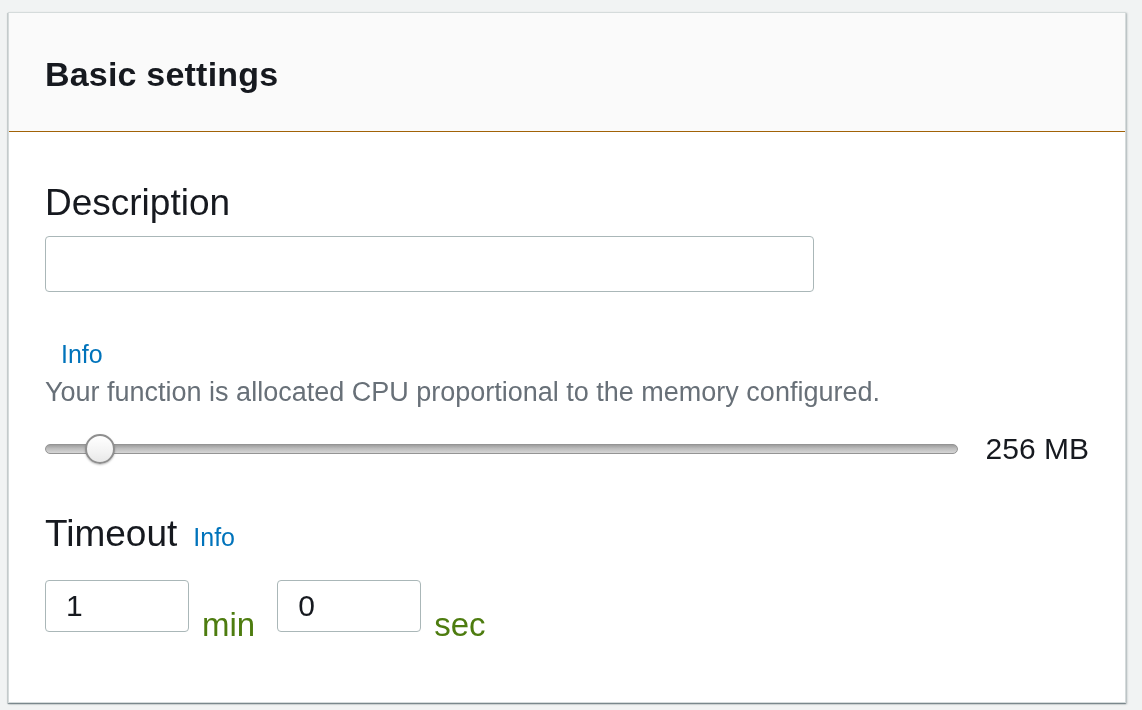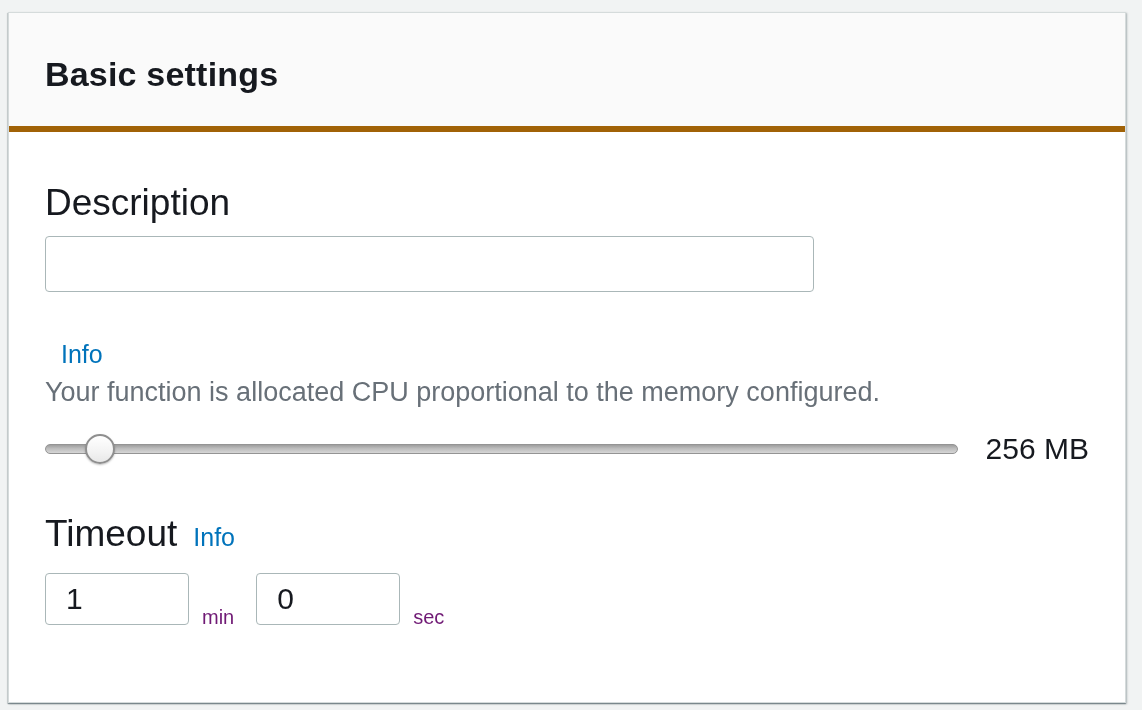--- a/index.html
+++ b/index.html
@@ -13,21 +13,21 @@
     position: absolute;
     left: 8px; top: 12px;
     width: 1118px; height: 691px;
     background: #ffffff;
     border: 1px solid #d5dbdb;
     box-shadow: 1px 1px 2px rgba(0,28,36,.25), -1px 1px 1px rgba(0,28,36,.12), 0 1px 1px rgba(0,28,36,.3);
   }
   .card-header {
     height: 119px;
     background: #fafafa;
-    border-bottom: 6px solid #a16207;
+    border-bottom: 1px solid #a16207;
     padding: 42px 36px 0 36px;
   }
   .card-title {
     font-size: 34px;
     font-weight: 700;
     color: #16191f;
     letter-spacing: 0.2px;
   }
   .card-body { padding: 54px 36px 0 36px; }
 
@@ -114,22 +114,22 @@
     border: 1px solid #aab7b8;
     border-radius: 4px;
     background: #fff;
     font-family: "Liberation Sans", "DejaVu Sans", sans-serif;
     font-size: 30px;
     color: #16191f;
     padding: 0 0 0 20px;
     outline: none;
   }
   .unit-label {
-    font-size: 20px;
-    color: #701a75;
+    font-size: 33px;
+    color: #4d7c0f;
     margin-top: 38px;
   }
   .unit-min { margin-left: 13px; margin-right: 22px; }
   .unit-sec { margin-left: 13px; }
 </style>
 </head>
 <body>
 
 <div class="card">
 

